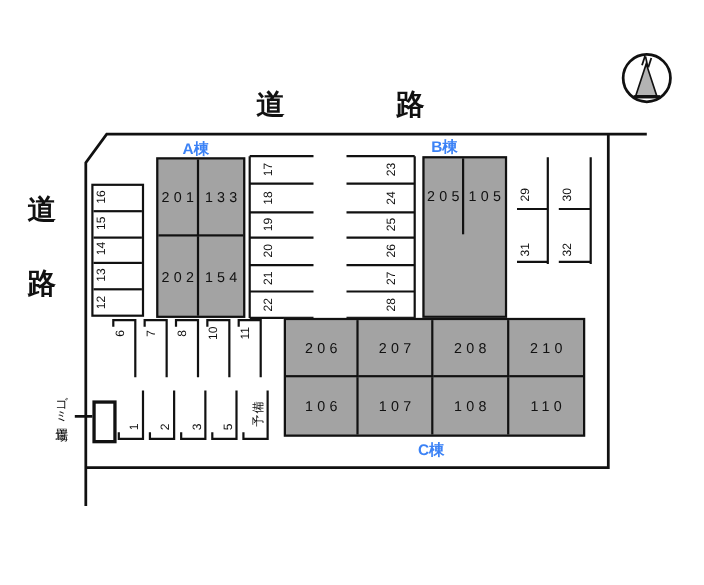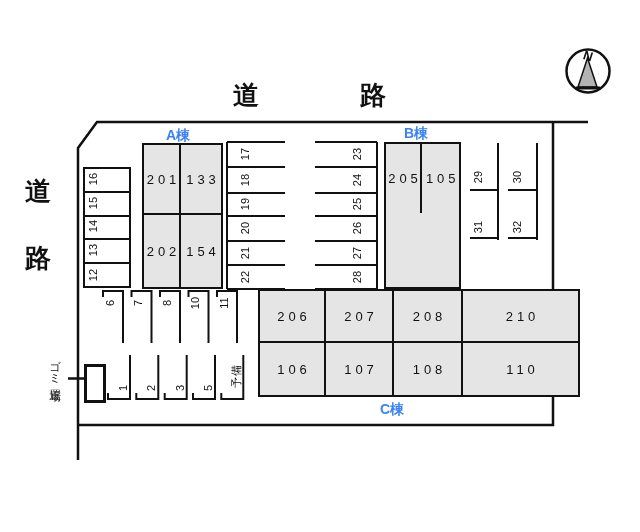--- a/index.html
+++ b/index.html
@@ -8,21 +8,21 @@
     font-family:"Liberation Sans","DejaVu Sans",sans-serif;color:#111;
   }
   #stage *{box-sizing:border-box;}
   svg.lines{position:absolute;left:0;top:0;}
   
   .road{position:absolute;transform:translate(-50%,-50%);font-size:26px;font-weight:700;
         letter-spacing:0;color:#111;}
   
   .bldg-label{position:absolute;transform:translate(-50%,-50%);font-size:14px;font-weight:700;color:#3b82f6;white-space:nowrap;}
   
-  .bldg{position:absolute;border:2px solid #111;display:grid;background:#e5e5e5;}
+  .bldg{position:absolute;border:2px solid #111;display:grid;background:#a3a3a3;}
   .cell{display:flex;align-items:center;justify-content:center;
         font-size:13px;letter-spacing:0.3em;text-indent:0.3em;color:#111;white-space:nowrap;}
   .cbr{border-right:2px solid #111;}
   .cbb{border-bottom:2px solid #111;}
   
   .west-box{position:absolute;left:83px;top:167px;width:48px;height:121px;border:2px solid #111;
             display:flex;flex-direction:column;}
   .west-row{flex:1;border-bottom:2px solid #111;}
   .west-row:last-child{border-bottom:none;}
   
@@ -74,36 +74,36 @@
   </svg>
 
   <span class="road" style="left:246px;top:95px">道</span>
   <span class="road" style="left:373px;top:95px">路</span>
   <span class="road" style="left:38px;top:191px">道</span>
   <span class="road" style="left:38px;top:258px">路</span>
 
   <span class="north-n">N</span>
 
   <span class="bldg-label" style="left:178px;top:136px">A棟</span>
-  <span class="bldg-label" style="left:416px;top:134px">B棟</span>
+  <span class="bldg-label" style="left:404px;top:134px">B棟</span>
   <span class="bldg-label" style="left:392px;top:410px">C棟</span>
 
   <div class="bldg" style="left:142px;top:143px;width:81px;height:146px;grid-template-columns:37px auto;grid-template-rows:70px auto;">
     <div class="cell cbr cbb">201</div>
     <div class="cell cbb">133</div>
     <div class="cell cbr">202</div>
     <div class="cell">154</div>
   </div>
 
   <div class="bldg" style="left:384px;top:142px;width:77px;height:147px;grid-template-columns:36px auto;grid-template-rows:69px auto;">
     <div class="cell cbr">205</div>
     <div class="cell">105</div>
   </div>
 
-  <div class="bldg" style="left:258px;top:289px;width:322px;height:108px;grid-template-columns:66px 68px 69px auto;grid-template-rows:52px auto;">
+  <div class="bldg" style="left:258px;top:289px;width:274px;height:108px;grid-template-columns:66px 68px 69px auto;grid-template-rows:52px auto;">
     <div class="cell cbr cbb">206</div>
     <div class="cell cbr cbb">207</div>
     <div class="cell cbr cbb">208</div>
     <div class="cell cbb">210</div>
     <div class="cell cbr">106</div>
     <div class="cell cbr">107</div>
     <div class="cell cbr">108</div>
     <div class="cell">110</div>
   </div>
 

